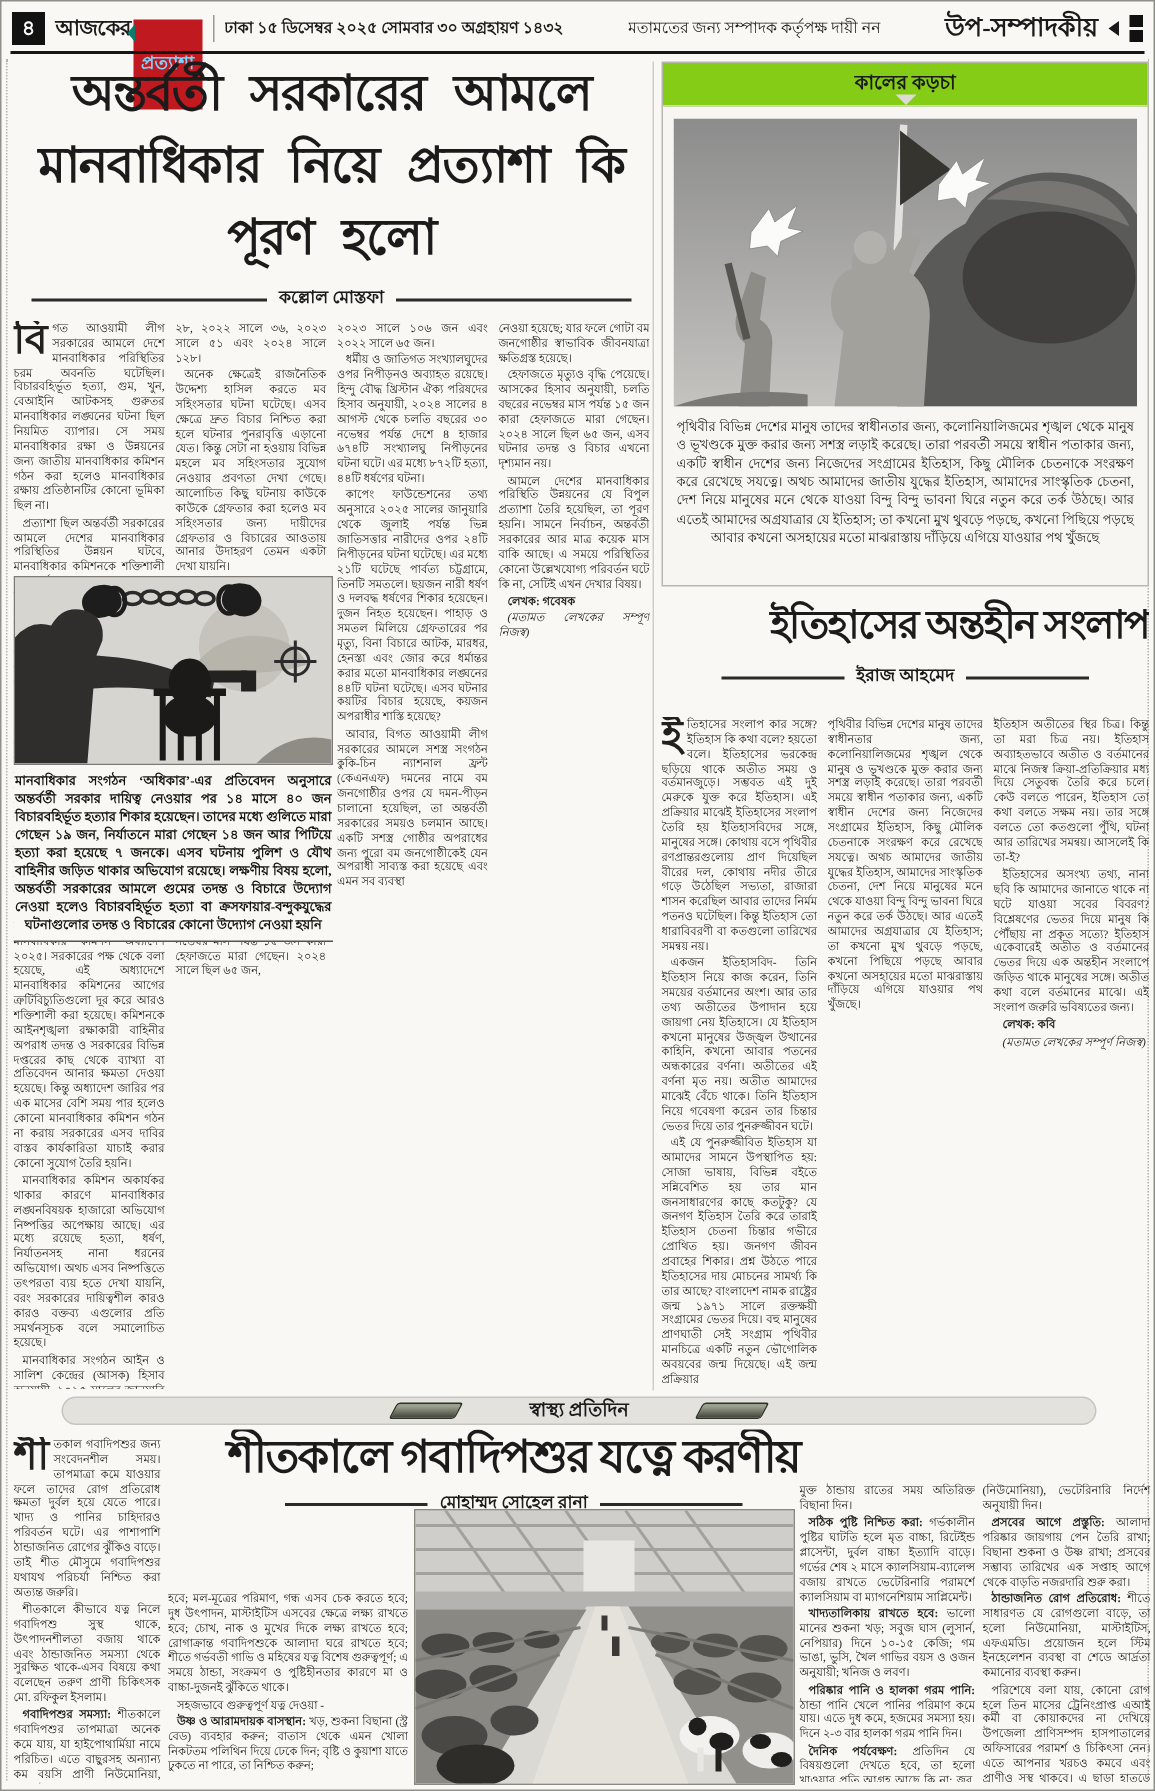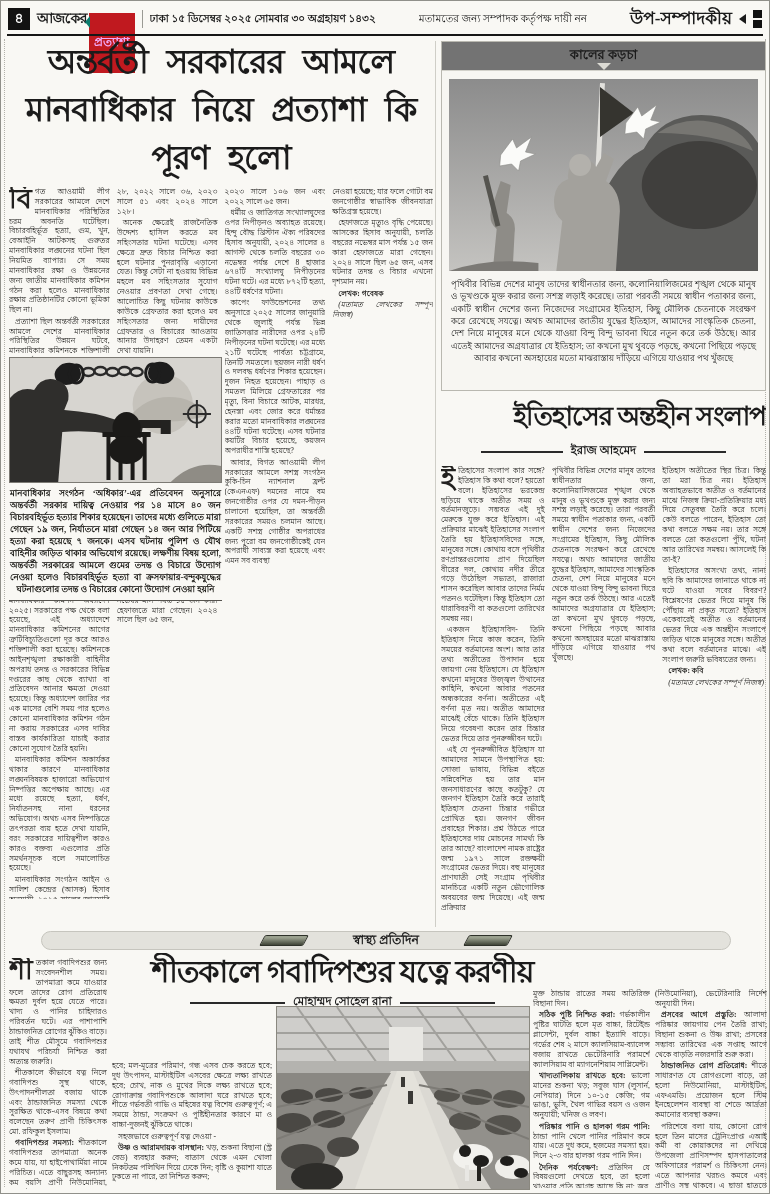--- a/index.html
+++ b/index.html
@@ -7,21 +7,21 @@
   .page{position:absolute;left:0;top:0;width:770px;height:1194px;background:#f9f8f4;border:1px solid #90908a;box-sizing:border-box;overflow:hidden;}
   .edge-l{position:absolute;left:3px;top:38px;bottom:6px;border-left:1px dotted #b3b2ab;}
   .edge-r{position:absolute;right:3px;top:38px;bottom:6px;border-left:1px dotted #b3b2ab;}
   .vsep{position:absolute;left:434px;top:40px;height:886px;border-left:1px solid #cfcec7;}
 
   
   .hdr{position:absolute;left:7px;top:5px;right:7px;height:26px;display:flex;align-items:center;gap:7px;}
   .pnum{width:22px;height:22px;background:#121212;color:#fff;font-weight:bold;font-size:14px;display:flex;align-items:center;justify-content:center;flex:0 0 auto;}
   .logo{display:flex;align-items:center;gap:2px;flex:0 0 auto;}
   .logo .l1{font-weight:bold;font-size:14px;letter-spacing:-0.5px;}
-  .logo .l2{background:#c0191f;color:#f0abfc;font-weight:bold;font-size:12px;padding:20px 5px;position:relative;margin-top:48px;}
+  .logo .l2{background:#c0191f;color:#7dd3fc;font-weight:bold;font-size:12px;padding:20px 5px;position:relative;margin-top:48px;}
   .logo .l2::before{content:"";position:absolute;left:-4px;top:3px;border-top:6px solid transparent;border-bottom:6px solid transparent;border-right:5px solid #0c7b6c;}
   .hsep{width:1px;height:18px;background:#9a9a94;flex:0 0 auto;}
   .dateline{font-size:10.5px;font-weight:bold;white-space:nowrap;overflow:hidden;}
   .disclaimer{font-size:10.5px;margin-left:auto;white-space:nowrap;overflow:hidden;}
   .seclabel{font-size:17px;font-weight:bold;margin-left:auto;white-space:nowrap;}
   .hdr-arrow{width:0;height:0;border-top:5px solid transparent;border-bottom:5px solid transparent;border-right:7px solid #1a1a1a;}
   .hdr-bars{display:flex;flex-direction:column;gap:2px;}
   .hdr-bars i{display:block;width:9px;height:8px;background:#111;}
   .hdrule{position:absolute;left:6px;right:6px;top:33px;border-top:2px solid #161616;}
 
@@ -41,27 +41,27 @@
   .a1 h1{margin:0;height:146px;overflow:hidden;font-size:33px;line-height:48px;font-weight:bold;text-align:center;letter-spacing:-1px;font-family:Liberation Mono, monospace;}
   .a1 .byline{margin:3px 12px 5px;}
   .a1 .cols{position:relative;height:712px;}
   .figure{position:absolute;left:0;top:170px;width:213px;background:#f9f8f4;z-index:3;border-bottom:1px solid #55534e;padding-bottom:3px;}
   .figure svg{display:block;width:211px;height:124px;border:1px solid #7c7a74;}
   .figcap{font-size:8.7px;font-weight:bold;line-height:1.38;text-align:justify;text-align-last:center;padding:4px 1px 2px;color:#14130f;}
 
   
   .z2{position:absolute;left:440px;top:40px;width:325px;}
   .korcha{border:1px solid #b9b8b0;background:#f7f6f2;}
-  .korcha .kbar{position:relative;background:#737373;border-bottom:1px solid #d2d1ca;text-align:center;font-size:13px;font-weight:bold;padding:3px 0 4px;}
+  .korcha .kbar{position:relative;background:#84cc16;border-bottom:1px solid #d2d1ca;text-align:center;font-size:13px;font-weight:bold;padding:3px 0 4px;}
   .korcha .kbar::after{content:"";position:absolute;left:50%;bottom:-7px;margin-left:-7px;border:7px solid transparent;border-top-color:#dcdbd4;}
   .kimg{padding:8px 7px 4px;}
   .kimg svg{display:block;width:100%;height:192px;}
   .kintro{font-size:8.7px;line-height:1.42;text-align:justify;text-align-last:center;padding:3px 9px 8px;height:104px;overflow:hidden;}
   .a2 h2{margin:5px 0 2px;font-size:26px;font-weight:bold;text-align:right;letter-spacing:-1px;white-space:nowrap;overflow:hidden;}
-  .a2 .byline{margin:1px 40px 5px;}
+  .a2 .byline{margin:1px 40px 17px;}
   .a2 .cols{height:474px;}
 
   
   .health{position:absolute;left:40px;top:930px;width:690px;height:19px;background:#e3e2dc;border:1px solid #c6c5be;border-radius:10px;display:flex;align-items:center;justify-content:center;gap:47px;box-sizing:border-box;}
   .health .hl{font-size:12.5px;font-weight:bold;white-space:nowrap;}
   .tick{width:42px;height:9px;border-radius:2px;transform:skewX(-28deg);background:linear-gradient(#9aa08e 20%,#3f4437);border:1px solid #2e3129;}
 
   
   .a3{position:absolute;left:8px;top:952px;width:757px;height:238px;}
   .a3 .c1{position:absolute;left:0;top:5px;width:98px;height:231px;}
@@ -95,20 +95,25 @@
         <i></i>
       </span>
   </div>
   <div class="hdrule"></div>
   <div class="edge-l"></div>
   <div class="edge-r"></div>
   <div class="vsep"></div>
 
   <div class="a1">
     <h1>অন্তর্বর্তী সরকারের আমলে মানবাধিকার নিয়ে প্রত্যাশা কি পূরণ হলো</h1>
+    <div class="byline">
+      <span class="brule"></span>
+      <span class="bname">কল্লোল মোস্তফা</span>
+      <span class="brule"></span>
+    </div>
     <div class="cols">
       <div class="col">
           <p><span class="dropcap">বি</span>গত আওয়ামী লীগ সরকারের আমলে দেশে মানবাধিকার পরিস্থিতির চরম অবনতি ঘটেছিল। বিচারবহির্ভূত হত্যা, গুম, খুন, বেআইনি আটকসহ গুরুতর মানবাধিকার লঙ্ঘনের ঘটনা ছিল নিয়মিত ব্যাপার। সে সময় মানবাধিকার রক্ষা ও উন্নয়নের জন্য জাতীয় মানবাধিকার কমিশন গঠন করা হলেও মানবাধিকার রক্ষায় প্রতিষ্ঠানটির কোনো ভূমিকা ছিল না।</p>
           <p>প্রত্যাশা ছিল অন্তর্বর্তী সরকারের আমলে দেশের মানবাধিকার পরিস্থিতির উন্নয়ন ঘটবে, মানবাধিকার কমিশনকে শক্তিশালী ও কার্যকর করা হবে। বাস্তবতা হলো, অন্তর্বর্তী সরকারের আমলে গুম বন্ধ হলেও বিচারবহির্ভূত হত্যা, কারা হেফাজতে মৃত্যু, মব সহিংসতায় মৃত্যুসহ মানবাধিকার লঙ্ঘনের ঘটনা অব্যাহত আছে। জাতীয় মানবাধিকার কমিশনও অকার্যকর অবস্থায় এক বছরের বেশি সময় ধরে।</p>
           <p>অন্তর্বর্তী সরকার ক্ষমতায় আসার পর ২০২৪-এর নভেম্বরে বিগত সরকারের প্রভাবমুক্ত মানবাধিকার কমিশনের চেয়ারম্যানসহ সব সদস্যের পদত্যাগের ঘটনার পর আর মানবাধিকার কমিশন পুনর্গঠন করা হয়নি। সরকারের পক্ষ থেকে বলা হয়েছিল, যথাযথ সংস্কার করে মানবাধিকার কমিশনকে শক্তিশালী করে তারপর নতুন কমিশন গঠন করা হবে। এরপর এক বছরের বেশি সময় পার হলেও গঠন করা হয়নি জাতীয় মানবাধিকার কমিশন।</p>
           <p>অবশ্য এর মধ্যে গত নভেম্বরের শুরুর দিকে জারি হয়েছে জাতীয় মানবাধিকার কমিশন অধ্যাদেশ ২০২৫। সরকারের পক্ষ থেকে বলা হয়েছে, এই অধ্যাদেশে মানবাধিকার কমিশনের আগের ত্রুটিবিচ্যুতিগুলো দূর করে আরও শক্তিশালী করা হয়েছে। কমিশনকে আইনশৃঙ্খলা রক্ষাকারী বাহিনীর অপরাধ তদন্ত ও সরকারের বিভিন্ন দপ্তরের কাছ থেকে ব্যাখ্যা বা প্রতিবেদন আনার ক্ষমতা দেওয়া হয়েছে। কিন্তু অধ্যাদেশ জারির পর এক মাসের বেশি সময় পার হলেও কোনো মানবাধিকার কমিশন গঠন না করায় সরকারের এসব দাবির বাস্তব কার্যকারিতা যাচাই করার কোনো সুযোগ তৈরি হয়নি।</p>
           <p>মানবাধিকার কমিশন অকার্যকর থাকার কারণে মানবাধিকার লঙ্ঘনবিষয়ক হাজারো অভিযোগ নিষ্পত্তির অপেক্ষায় আছে। এর মধ্যে রয়েছে হত্যা, ধর্ষণ, নির্যাতনসহ নানা ধরনের অভিযোগ। অথচ এসব নিষ্পত্তিতে তৎপরতা ব্যয় হতে দেখা যায়নি, বরং সরকারের দায়িত্বশীল কারও কারও বক্তব্য এগুলোর প্রতি সমর্থনসূচক বলে সমালোচিত হয়েছে।</p>
           <p>মানবাধিকার সংগঠন আইন ও সালিশ কেন্দ্রের (আসক) হিসাব অনুযায়ী, ২০২৫ সালের জানুয়ারি থেকে নভেম্বর-এই ১১ মাসে মব সহিংসতার শিকার হয়ে ১৬৪ জন নিহত হয়েছেন, যা অন্য যেকোনো সময়ের চেয়ে বেশি। আসকের হিসাবে ২০২১ সালে এই সংখ্যা ছিল</p>
         </div>
       <div class="col">
@@ -119,20 +124,21 @@
         </div>
       <div class="col">
           <p>২০২৩ সালে ১০৬ জন এবং ২০২২ সালে ৬৫ জন।</p>
           <p>ধর্মীয় ও জাতিগত সংখ্যালঘুদের ওপর নিপীড়নও অব্যাহত রয়েছে। হিন্দু বৌদ্ধ খ্রিস্টান ঐক্য পরিষদের হিসাব অনুযায়ী, ২০২৪ সালের ৪ আগস্ট থেকে চলতি বছরের ৩০ নভেম্বর পর্যন্ত দেশে 8 হাজার ৬৭৪টি সংখ্যালঘু নিপীড়নের ঘটনা ঘটে। এর মধ্যে ৮৭২টি হত্যা, ৪৪টি ধর্ষণের ঘটনা।</p>
           <p>কাপেং ফাউন্ডেশনের তথ্য অনুসারে ২০২৫ সালের জানুয়ারি থেকে জুলাই পর্যন্ত ভিন্ন জাতিসত্তার নারীদের ওপর ২৪টি নিপীড়নের ঘটনা ঘটেছে। এর মধ্যে ২১টি ঘটেছে পার্বত্য চট্টগ্রামে, তিনটি সমতলে। ছয়জন নারী ধর্ষণ ও দলবদ্ধ ধর্ষণের শিকার হয়েছেন। দুজন নিহত হয়েছেন। পাহাড় ও সমতল মিলিয়ে গ্রেফতারের পর মৃত্যু, বিনা বিচারে আটক, মারধর, হেনস্তা এবং জোর করে ধর্মান্তর করার মতো মানবাধিকার লঙ্ঘনের ৪৪টি ঘটনা ঘটেছে। এসব ঘটনার কয়টির বিচার হয়েছে, কয়জন অপরাধীর শাস্তি হয়েছে?</p>
           <p>আবার, বিগত আওয়ামী লীগ সরকারের আমলে সশস্ত্র সংগঠন কুকি-চিন ন্যাশনাল ফ্রন্ট (কেএনএফ) দমনের নামে বম জনগোষ্ঠীর ওপর যে দমন-পীড়ন চালানো হয়েছিল, তা অন্তর্বর্তী সরকারের সময়ও চলমান আছে। একটি সশস্ত্র গোষ্ঠীর অপরাধের জন্য পুরো বম জনগোষ্ঠীকেই যেন অপরাধী সাব্যস্ত করা হয়েছে এবং এমন সব ব্যবস্থা</p>
         </div>
       <div class="col">
           <p>নেওয়া হয়েছে; যার ফলে গোটা বম জনগোষ্ঠীর স্বাভাবিক জীবনযাত্রা ক্ষতিগ্রস্ত হয়েছে।</p>
           <p>হেফাজতে মৃত্যুও বৃদ্ধি পেয়েছে। আসকের হিসাব অনুযায়ী, চলতি বছরের নভেম্বর মাস পর্যন্ত ১৫ জন কারা হেফাজতে মারা গেছেন। ২০২৪ সালে ছিল ৬৫ জন, এসব ঘটনার তদন্ত ও বিচার এখনো দৃশ্যমান নয়।</p>
+          <p>আমলে দেশের মানবাধিকার পরিস্থিতি উন্নয়নের যে বিপুল প্রত্যাশা তৈরি হয়েছিল, তা পূরণ হয়নি। সামনে নির্বাচন, অন্তর্বর্তী সরকারের আর মাত্র কয়েক মাস বাকি আছে। এ সময়ে পরিস্থিতির কোনো উল্লেখযোগ্য পরিবর্তন ঘটে কি না, সেটিই এখন দেখার বিষয়।</p>
           <p><b>লেখক: গবেষক </b></p>
           <p><i>(মতামত লেখকের সম্পূর্ণ নিজস্ব)</i></p>
         </div>
       <figure class="figure" style="margin:0">
         <svg viewBox="0 0 210 124" preserveAspectRatio="none">
           <rect width="210" height="124" fill="#d7d5d0"></rect>
           <circle cx="152" cy="46" r="30" fill="#c6c3bc"></circle>
           <path d="M118,60 q20,-26 52,-20 q18,4 24,18 q-30,10 -76,2 Z" fill="#b7b4ac"></path>
 
           <g stroke="#2a2a2a" stroke-width="2.4" fill="none">

